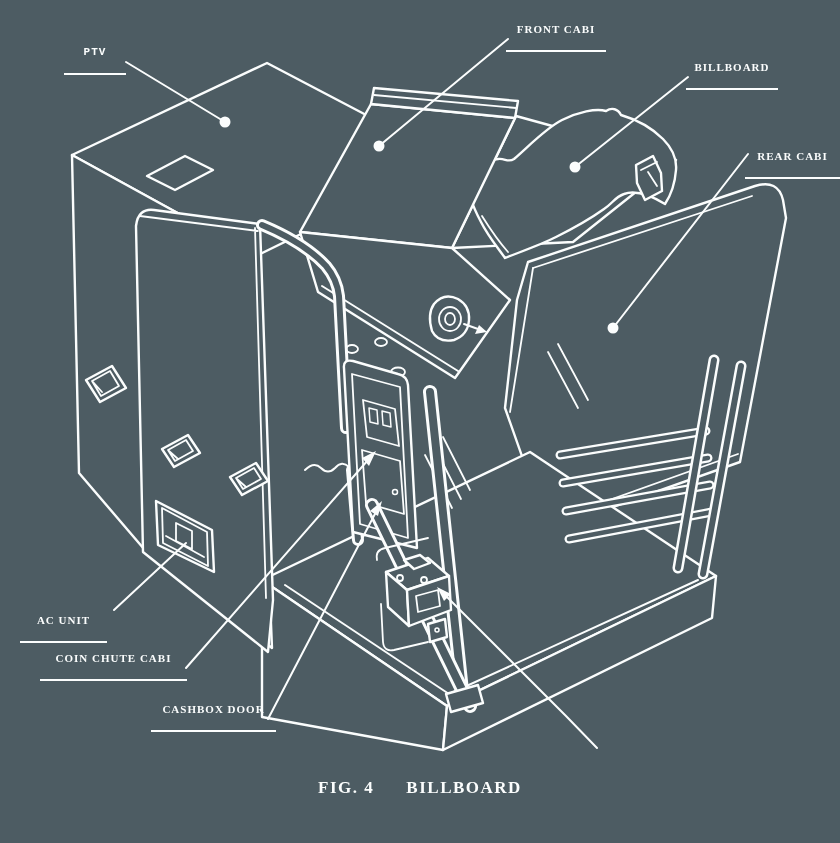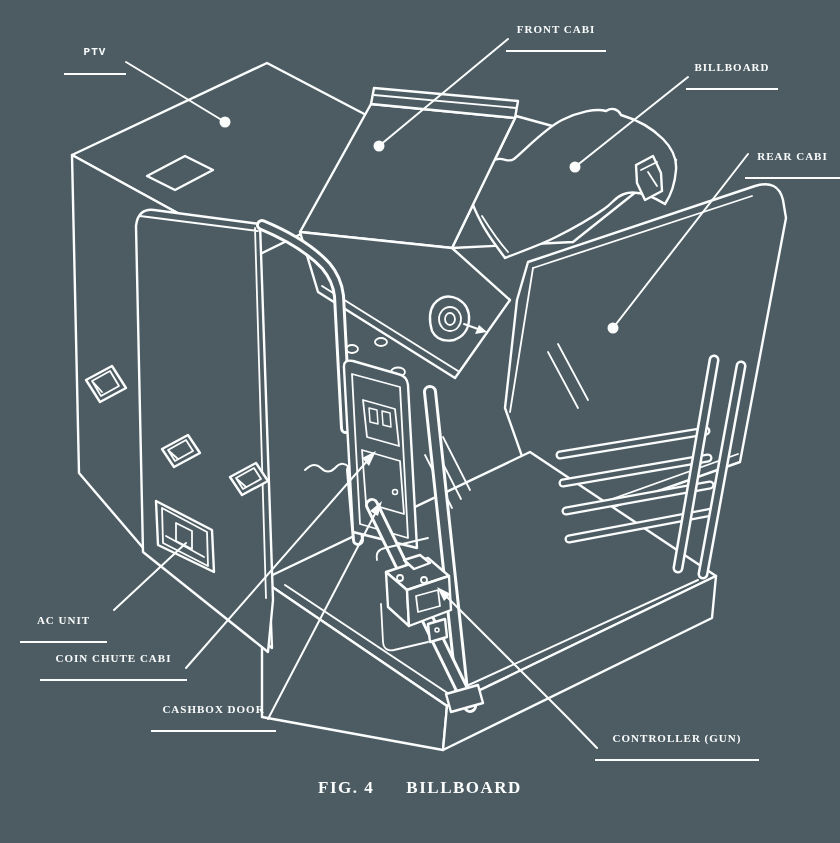--- a/index.html
+++ b/index.html
@@ -211,20 +211,19 @@
   <div class="lbl" style="left:686px;top:60px;width:92px;">BILLBOARD</div>
 
   <div class="lbl" style="left:745px;top:149px;width:95px;">REAR CABI</div>
 
   <div class="lbl" style="left:20px;top:593px;width:87px;margin-top:20px;">AC UNIT</div>
 
   <div class="lbl" style="left:40px;top:651px;width:147px;">COIN CHUTE CABI</div>
 
   <div class="lbl" style="left:151px;top:702px;width:125px;">CASHBOX DOOR</div>
 
-  <div class="lbl" style="left:595px;top:731px;width:164px;">CONTROLLER (GUN)</div>
 
   <div class="caption">
     <span>FIG. 4</span>
     <span>BILLBOARD</span>
   </div>
 
 </div>
 
 </body></html>

